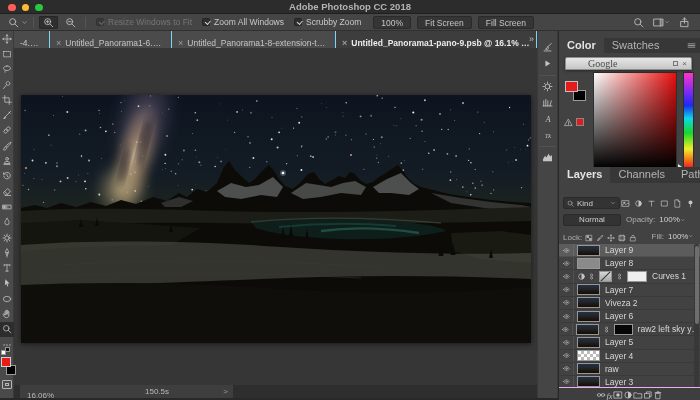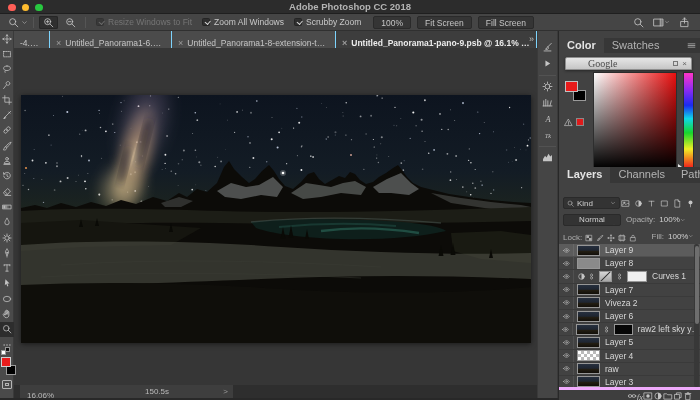--- a/index.html
+++ b/index.html
@@ -135,22 +135,22 @@
               linear-gradient(45deg,#bbb 25%,#fff 25%,#fff 75%,#bbb 75%);background-size:6px 6px;background-position:0 0,3px 3px;background-color:#fff;}
   .th-curve{width:13px;background:linear-gradient(135deg,rgba(0,0,0,0) 44%,#3a3a3a 48%,#3a3a3a 52%,rgba(0,0,0,0) 56%),linear-gradient(#d6d6d6,#a8a8a8);}
   .th-mask-white{width:20px;background:#efefef;}
   .th-mask-black{width:19px;background:#060606;}
   .badge{width:11px;height:11px;display:flex;align-items:center;justify-content:center;margin-left:2px;flex:0 0 auto;}
   .badge svg{width:9px;height:9px;}
   .chain{width:7px;height:11px;flex:0 0 auto;margin:0 1px;}
   .lname{font-size:8.5px;color:#d8d8d8;white-space:nowrap;overflow:hidden;text-overflow:ellipsis;padding-left:2px;}
   #layer-scroll{position:absolute;right:1px;top:213px;width:5px;height:143px;background:#383838;border-radius:2px;}
   #layer-scroll .thumb{position:absolute;left:0.5px;top:2px;width:4px;height:78px;background:#6e6e6e;border-radius:2px;}
-  #layers-bottom{position:absolute;left:0;top:356px;width:141px;height:13px;background:#3e3e3e;border-top:3px solid #f0abfc;
-                 display:flex;align-items:center;justify-content:flex-end;padding:0 7px;}
+  #layers-bottom{position:absolute;left:0;top:356px;width:141px;height:13px;background:#3e3e3e;border-top:1px solid #f0abfc;
+                 display:flex;align-items:center;justify-content:center;padding:0 7px;}
   #layers-bottom svg{width:10px;height:10px;}
   #layers-bottom .fxtxt{font-size:8.5px;font-style:italic;color:#c5c5c5;font-family:"Liberation Serif",serif;}
 </style>
 </head>
 <body>
 
 <div id="stage">
 
   <div id="titlebar" class="abs">
     <div id="lights">

